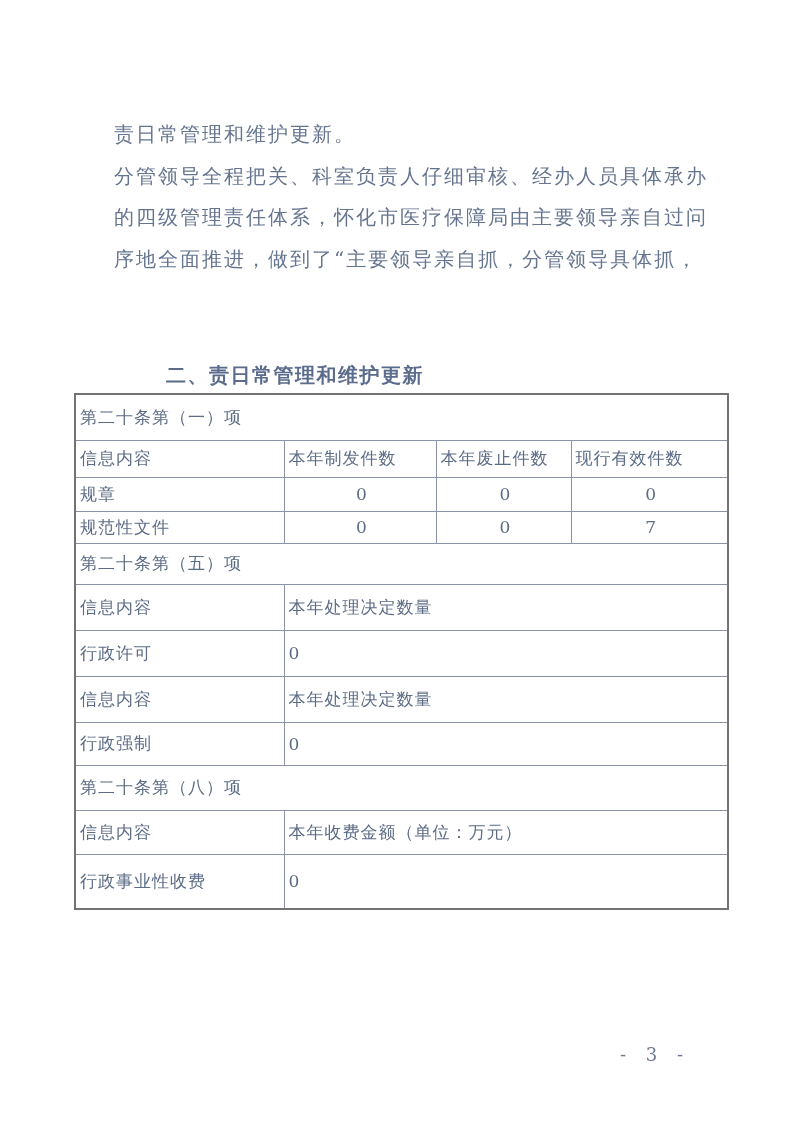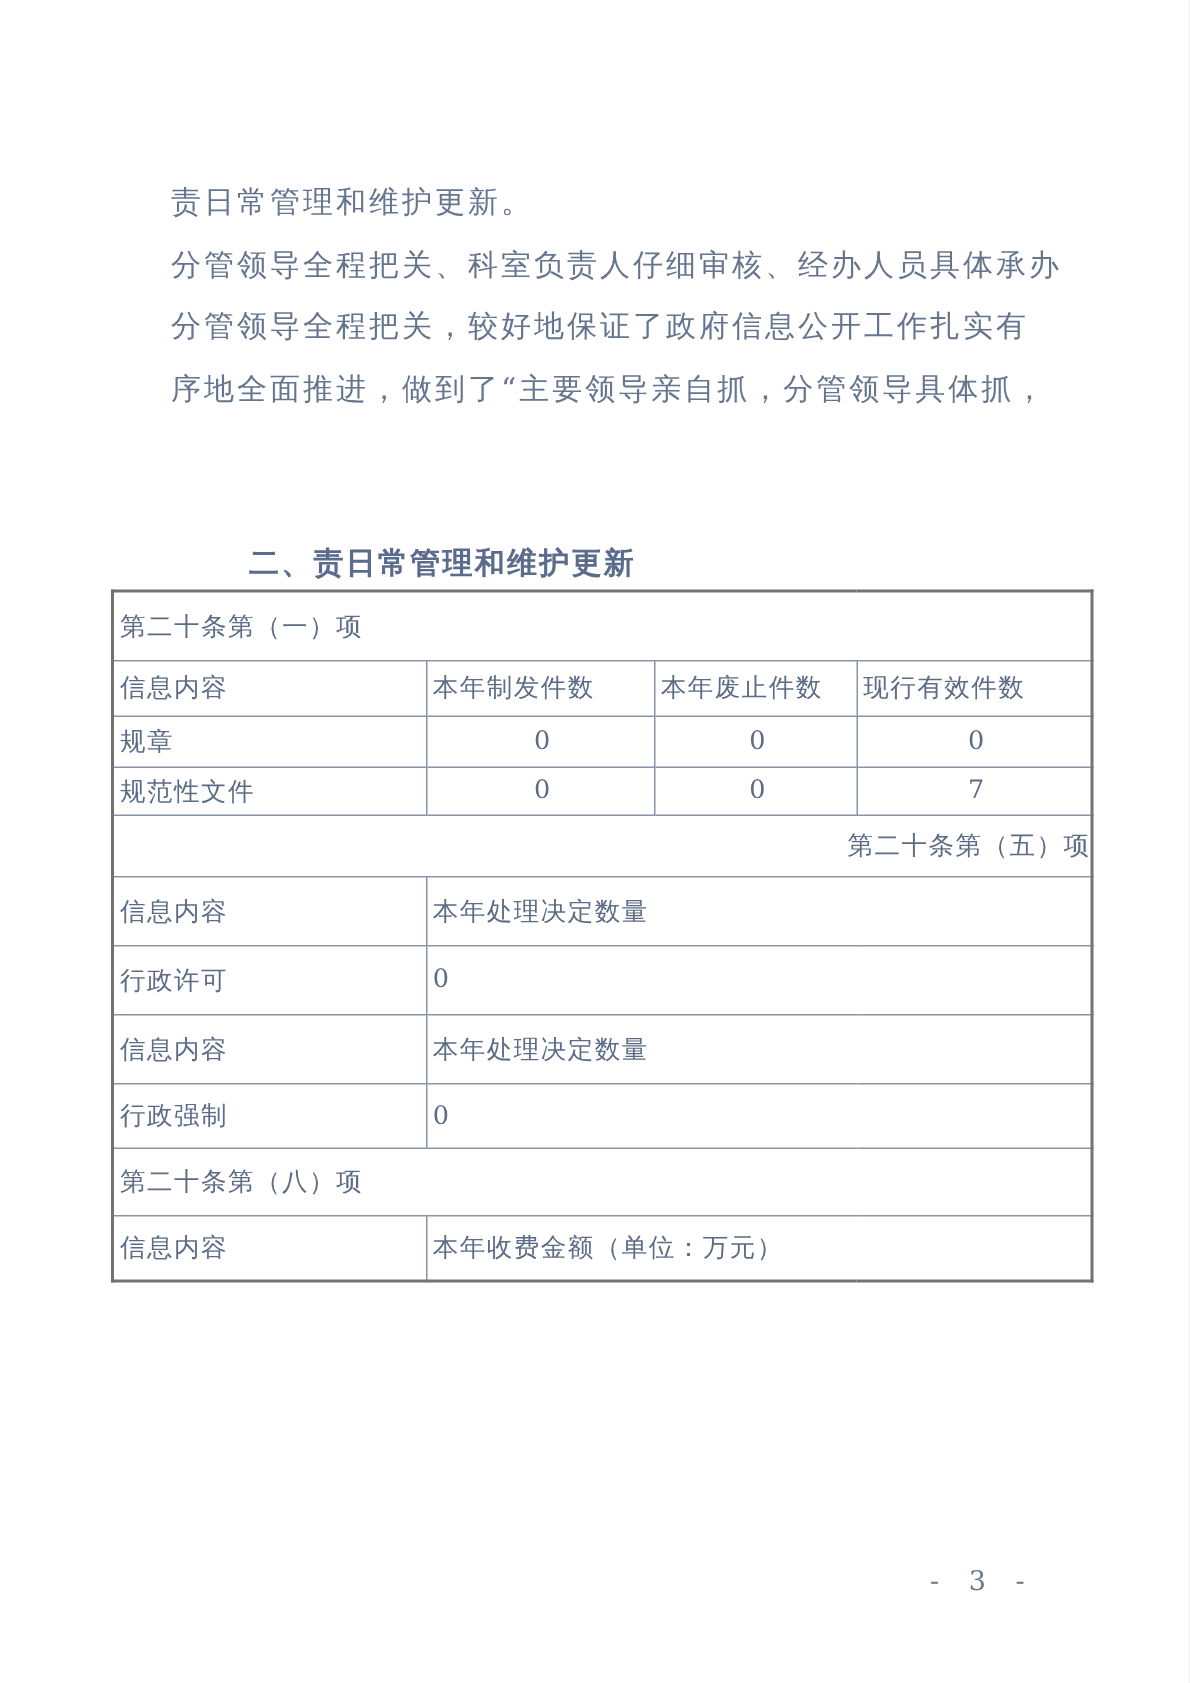--- a/index.html
+++ b/index.html
@@ -59,41 +59,41 @@
     border:1px solid #8b94a6;
     padding:0 0 0 4px;
     vertical-align:middle;
     overflow:hidden;
     white-space:nowrap;
   }
   table.doc-table{ border:2px solid #737373; }
   td.num{ text-align:center; padding:0; }
   td.val{ text-align:left; padding:0 0 0 2px; }
   tr.h46{height:46px;} tr.h37{height:37px;} tr.h34{height:34px;}
-  tr.h32{height:32px;} tr.h41{height:41px;text-align:right;} tr.h44{height:44px;}
+  tr.h32{height:32px;} tr.h41{height:41px;} tr.h44{height:44px;}
   tr.h43{height:43px;} tr.h45{height:45px;} tr.h55{height:55px;}
   
   .page-num{
     position:absolute;
     left:620px;top:1044px;
     font-size:18px;
     letter-spacing:7px;
     color:#6b7890;
     white-space:nowrap;
   }
 </style>
 </head>
 <body>
 
 <div class="page">
 
   <div class="para">
     <div class="line">责日常管理和维护更新。</div>
     <div class="line">分管领导全程把关、科室负责人仔细审核、经办人员具体承办</div>
-    <div class="line">分管领导全程把关，较好地保证了政府信息公开工作扎实有</div>
+    <div class="line">的四级管理责任体系，怀化市医疗保障局由主要领导亲自过问</div>
     <div class="line">序地全面推进，做到了“主要领导亲自抓，分管领导具体抓，</div>
   </div>
 
   <div class="heading">二、责日常管理和维护更新</div>
 
   <div class="doc-table-wrap">
     <table class="doc-table">
       <colgroup>
         <col style="width:209px">
           <col style="width:152px">
@@ -145,19 +145,23 @@
           <td colspan="3" class="val">0</td>
         </tr>
 
         <tr class="h45">
           <td colspan="4">第二十条第（八）项</td>
         </tr>
         <tr class="h44">
           <td>信息内容</td>
           <td colspan="3">本年收费金额（单位：万元）</td>
         </tr>
+        <tr class="h55">
+          <td>行政事业性收费</td>
+          <td colspan="3" class="val">0</td>
+        </tr>
       </tbody>
     </table>
   </div>
 
   <div class="page-num">- 3 -</div>
 
 </div>
 
 </body></html>

